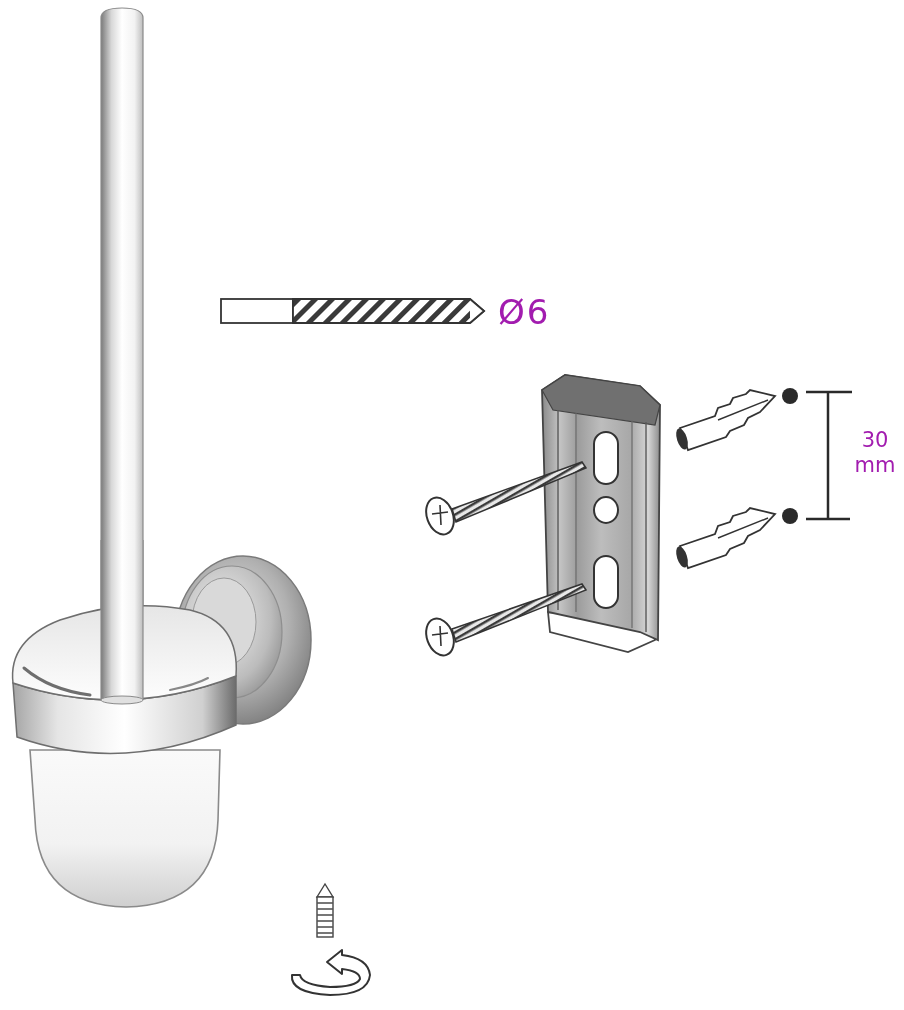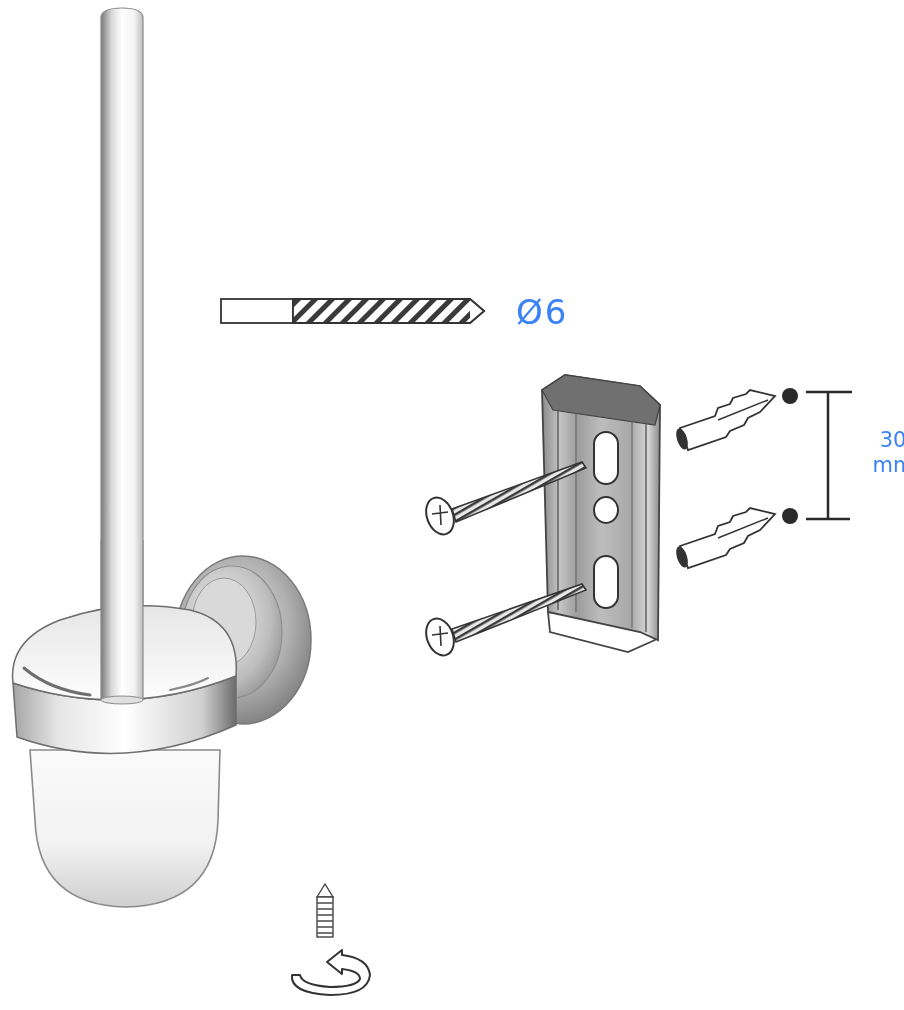--- a/index.html
+++ b/index.html
@@ -1,18 +1,18 @@
 <!DOCTYPE html>
 <html><head>
   <meta charset="utf-8">
   <style>
     html, body { margin: 0; padding: 0; background: #ffffff; }
     body { width: 904px; height: 1010px; position: relative; overflow: hidden; font-family: "DejaVu Sans", sans-serif; }
     .layer { position: absolute; left: 0; top: 0; width: 904px; height: 1010px; }
-    .label { position: absolute; color: #3b82f6; font-family: "DejaVu Sans", sans-serif; margin-left: 18px; }
+    .label { position: absolute; color: #a21caf; font-family: "DejaVu Sans", sans-serif; }
     .drill-label { left: 498px; top: 292px; font-size: 34px; letter-spacing: 2px; }
     .dist-label { left: 844px; top: 428px; font-size: 21px; line-height: 25px; text-align: center; width: 62px; }
   </style>
 </head>
 <body>
 
 <svg class="layer" viewBox="0 0 904 1010" xmlns="http://www.w3.org/2000/svg">
   <defs>
     <linearGradient id="rodGrad" x1="0" x2="1" y1="0" y2="0">
       <stop offset="0" stop-color="#7a7a7a"></stop>

